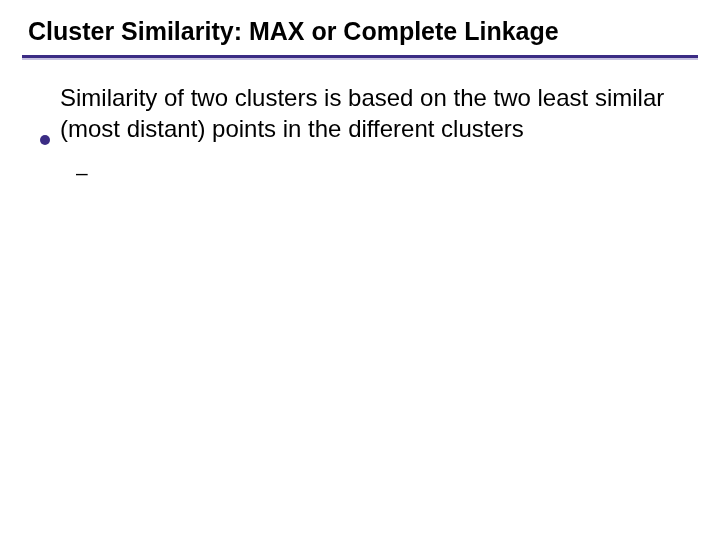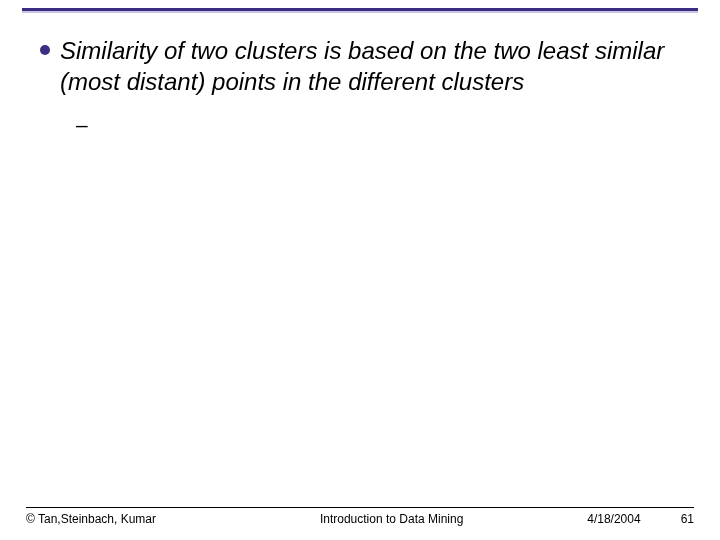--- a/index.html
+++ b/index.html
@@ -41,22 +41,21 @@
   }
   .rule .bar-bottom {
     height: 2px;
     background: #c7c3e0;
   }
   .content {
     padding: 22px 40px 0 40px;
   }
   .bullet-row {
     display: flex;
-    align-items: flex-start;
-    font-style: italic;
+    align-items: flex-end;
   }
   .bullet-dot {
     flex: 0 0 auto;
     width: 10px;
     height: 10px;
     border-radius: 50%;
     background: #3b2c84;
     margin-top: 10px;
     margin-right: 10px;
   }
@@ -111,20 +110,23 @@
   }
   .f-page {
     flex: 0 0 auto;
   }
 </style>
 </head>
 <body>
 
 <div class="slide">
 
+  <div class="title-block">
+    <div class="title">Cluster Similarity: MAX or Complete Linkage</div>
+  </div>
 
   <div class="rule-wrap">
     <div class="rule">
       <div class="bar-top"></div>
       <div class="bar-bottom"></div>
     </div>
   </div>
 
   <div class="content">
 
@@ -132,23 +134,14 @@
       <div class="bullet-dot"></div>
       <div class="bullet-text">Similarity of two clusters is based on the two least similar (most distant) points in the different clusters</div>
     </div>
 
     <div class="sub-row">
       <div class="sub-dash">–</div>
     </div>
 
   </div>
 
-  <div class="footer">
-    <div class="footer-line"></div>
-    <div class="footer-row">
-      <div class="f-left">© Tan,Steinbach, Kumar</div>
-      <div class="f-center">Introduction to Data Mining</div>
-      <div class="f-date">4/18/2004</div>
-      <div class="f-page">61</div>
-    </div>
-  </div>
 
 </div>
 
 </body></html>

